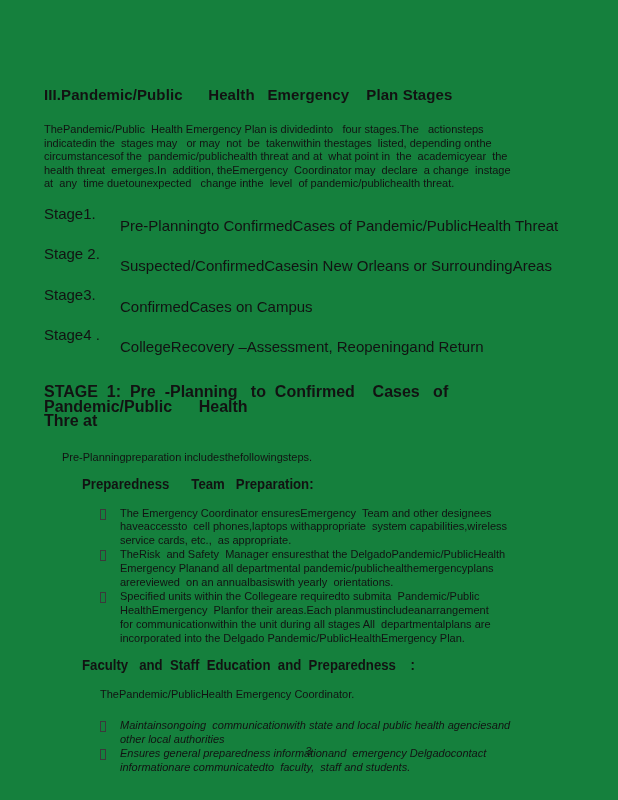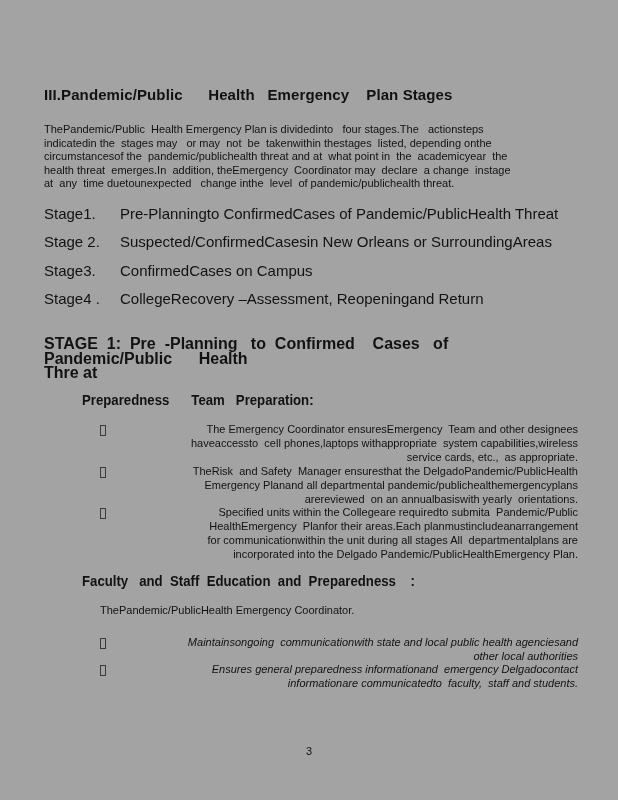--- a/index.html
+++ b/index.html
@@ -1,20 +1,20 @@
 <!DOCTYPE html>
 <html><head>
 <meta charset="utf-8">
 <style>
   html, body { margin: 0; padding: 0; background: #ffffff; }
   .page {
     position: relative;
     width: 618px;
     height: 800px;
-    background: #a3a3a3;
+    background: #15803d;
     font-family: "Liberation Sans", sans-serif;
     color: #121212;
     box-sizing: border-box;
     padding: 86px 40px 0 44px;
     overflow: hidden;
   }
   .pre { white-space: pre-wrap; }
 
   .doc-title {
     font-size: 15px;
@@ -31,21 +31,21 @@
   }
 
   .stage-list { margin-top: 16px; }
   .stage-row {
     display: flex;
     font-size: 15px;
     line-height: 13px;
     margin-bottom: 15.5px;
   }
   .stage-label { width: 76px; flex: 0 0 76px; }
-  .stage-text { flex: 1; }
+  .stage-text { flex: 1; margin-top: 12px; }
 
   .stage1-heading {
     margin: 32px 0 0 0;
     font-size: 16px;
     line-height: 14.5px;
     font-weight: bold;
   }
 
   .preplanning-intro {
     margin: 22px 0 0 18px;
@@ -59,21 +59,21 @@
     line-height: 13px;
     font-weight: bold;
   }
   .subhead .condensed {
     display: inline-block;
     transform: scaleX(0.88);
     transform-origin: left center;
   }
 
   .bullet-group { margin: 17px 0 0 56px; }
-  .bullet-item { display: flex; text-align: right; }
+  .bullet-item { display: flex; }
   .bullet-marker {
     flex: 0 0 auto;
     width: 4px;
     height: 9px;
     border: 1px solid #3a3a3a;
     margin: 2px 14px 0 0;
   }
   .bullet-text {
     flex: 1;
     font-size: 11px;
@@ -123,20 +123,21 @@
     </div>
     <div class="stage-row">
       <span class="stage-label pre">Stage4 .</span>
       <span class="stage-text pre">CollegeRecovery –Assessment, Reopeningand Return</span>
     </div>
   </div>
 
   <h2 class="stage1-heading pre">STAGE  1:  Pre  -Planning   to  Confirmed    Cases   of  Pandemic/Public      Health
 Thre at</h2>
 
+  <p class="preplanning-intro pre">Pre-Planningpreparation includesthefollowingsteps.</p>
 
   <h3 class="subhead"><span class="condensed pre">Preparedness      Team   Preparation:</span></h3>
 
   <div class="bullet-group">
     <div class="bullet-item">
       <span class="bullet-marker"></span>
       <div class="bullet-text pre">The Emergency Coordinator ensuresEmergency  Team and other designees
 haveaccessto  cell phones,laptops withappropriate  system capabilities,wireless
 service cards, etc.,  as appropriate.</div>
     </div>

